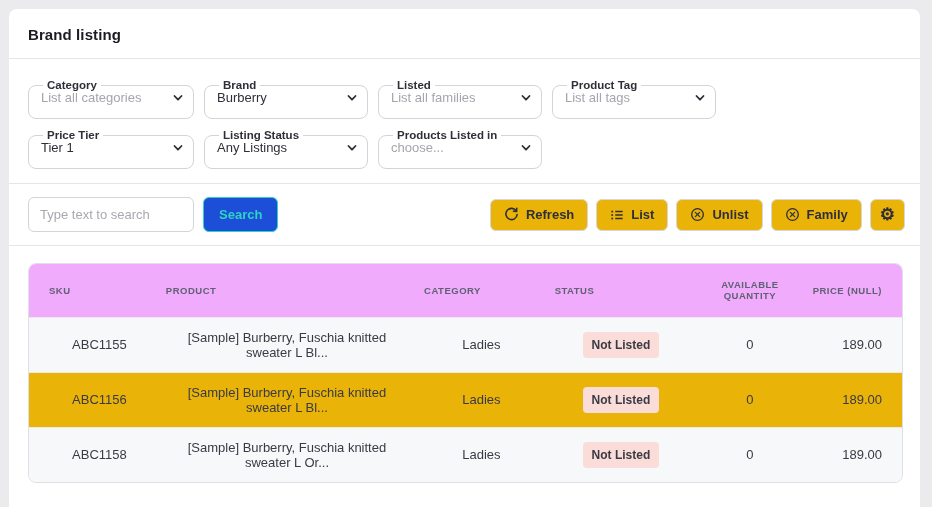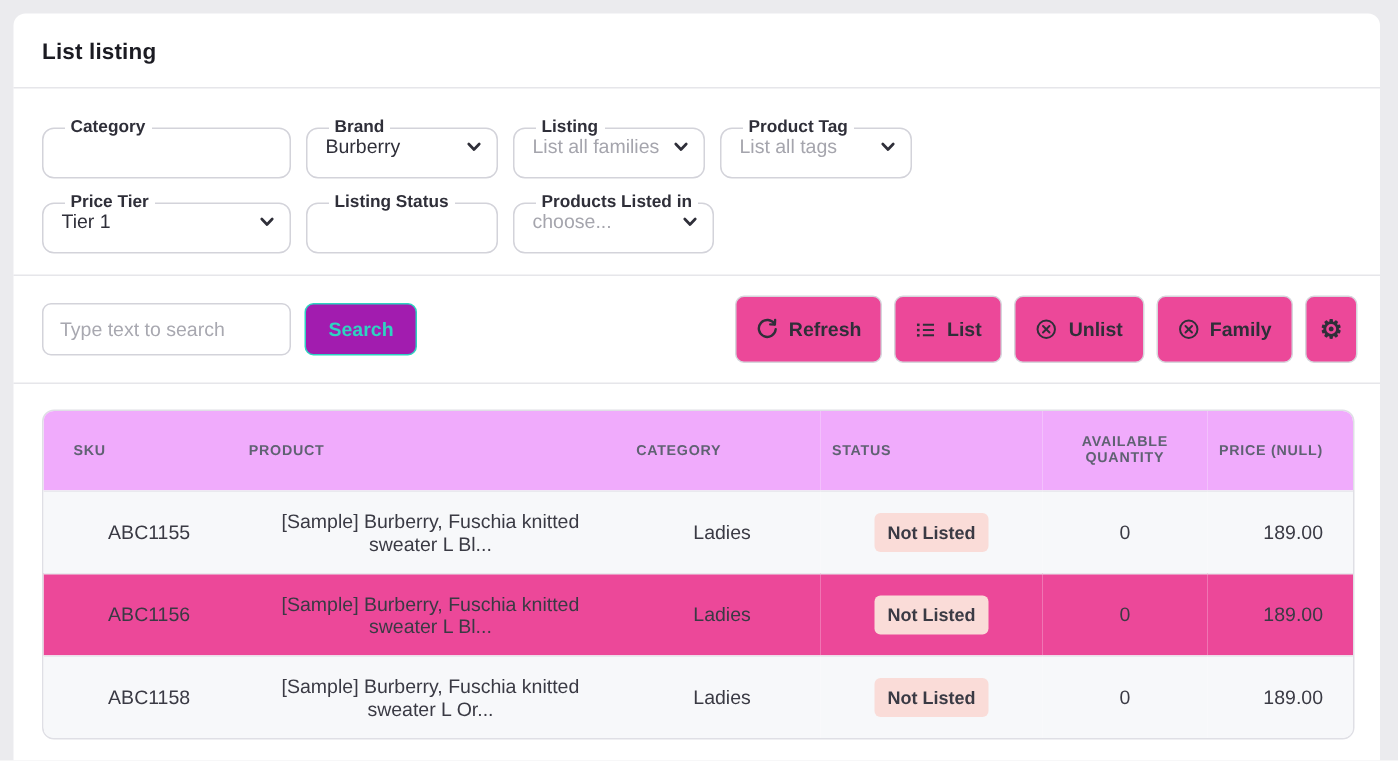--- a/index.html
+++ b/index.html
@@ -27,94 +27,102 @@
     height:40px; background:#fff; cursor:pointer;
     padding:0 10px 0 12px;
   }
   fieldset.filter legend {
     font-size:11.5px; font-weight:700; color:#2f2f39;
     padding:0 4px; margin-left:2px; white-space:nowrap;
   }
   .filter-inner { display:flex; align-items:center; justify-content:space-between; margin-top:-1px; }
   .filter-value { font-size:13px; color:#2f2f39; white-space:nowrap; overflow:hidden; }
   .filter-value.ph { color:#a5a5ad; }
-  .w166 { width:166px; } .w160 { width:128px; }
+  .w166 { width:166px; } .w160 { width:164px; }
   .chev { flex:0 0 auto; margin-left:8px; display:flex; }
   
   .search-band { display:flex; align-items:center; padding:13px 15px 13px 19px; border-bottom:1px solid #e6e6ea; }
   .search-input {
     width:166px; height:35px; border:1px solid #d3d3da; border-radius:6px;
     padding:0 11px; font-size:13px; font-family:inherit; color:#2f2f39; outline:none;
   }
   .search-input::placeholder { color:#a8a8b0; }
   .btn-search {
     margin-left:9px; height:35px; padding:0 15px;
-    background:#a21caf; border:1.5px solid #2ed3c1; border-radius:6px;
+    background:#1d4ed8; border:1.5px solid #2ed3c1; border-radius:6px;
     color:#2ed3c1; font-weight:700; font-size:13px; font-family:inherit; cursor:pointer;
   }
   .spacer { flex:1; }
   .toolbar { display:flex; gap:8px; align-items:center; }
   .btn {
     display:flex; align-items:center; gap:7px;
-    background:#ec4899; border:1px solid #d6d6dc; border-radius:6px;
-    height:45px; padding:0 13px; font-size:13px; font-weight:700; color:#2f2f39;
+    background:#eab308; border:1px solid #d6d6dc; border-radius:6px;
+    height:32px; padding:0 13px; font-size:13px; font-weight:700; color:#2f2f39;
     font-family:inherit; cursor:pointer;
   }
   .btn svg { display:block; }
   .btn-gear { padding:0 9px; font-size:17px; line-height:1; }
   
   .table-wrap { margin:17px 17px 0 19px; border:1px solid #dfdfe5; border-radius:8px; overflow:hidden; }
   table { width:100%; border-collapse:collapse; }
   thead th {
     font-size:9.5px; font-weight:700; text-transform:uppercase; letter-spacing:.5px;
     color:#5f6172; text-align:left; vertical-align:middle;
     height:53px; padding:0 8px; background:#f0abfc;
   }
   tbody td { font-size:13px; color:#3a3a44; height:55px; padding:0 8px; vertical-align:middle;text-align:center; }
-  tbody tr { border-top:1px solid #e9e9ee; background:#ec4899; }
+  tbody tr { border-top:1px solid #e9e9ee; background:#eab308; }
   tbody tr:nth-child(odd) { background:#f7f8fa; }
   .col-sku    { width:130px; padding-left:20px !important; }
   .col-prod   { width:263px; }
   .col-cat    { width:132px; }
   .col-status { width:150px; }
   .col-qty    { width:110px; text-align:center !important; }
   .col-price  { width:92px;  text-align:right !important; padding-right:20px !important; white-space:nowrap; }
   thead .col-qty { text-align:center; padding:0 14px; }
   .badge {
     display:inline-block; background:#fadcd8; color:#3a3a44;
     font-size:12px; font-weight:700; padding:6px 9px; border-radius:4px; white-space:nowrap;
   }
 </style>
 </head>
 <body>
 
 <div class="card">
 
   <div class="title-band">
-    <h1>List listing</h1>
+    <h1>Brand listing</h1>
   </div>
 
   <div class="filters">
     <div class="filter-row">
       <fieldset class="filter w166">
         <legend>Category</legend>
+        <div class="filter-inner">
+          <span class="filter-value ph">List all categories</span>
+          <span class="chev">
+            <svg width="10" height="10" viewBox="0 0 10 10">
+                <polyline points="1.5,3 5,6.7 8.5,3" fill="none" stroke="#2f2f39" stroke-width="1.8" stroke-linecap="round" stroke-linejoin="round"></polyline>
+              </svg>
+          </span>
+        </div>
       </fieldset>
       <fieldset class="filter w160">
         <legend>Brand</legend>
         <div class="filter-inner">
           <span class="filter-value">Burberry</span>
           <span class="chev">
             <svg width="10" height="10" viewBox="0 0 10 10">
                 <polyline points="1.5,3 5,6.7 8.5,3" fill="none" stroke="#2f2f39" stroke-width="1.8" stroke-linecap="round" stroke-linejoin="round"></polyline>
               </svg>
           </span>
         </div>
       </fieldset>
       <fieldset class="filter w160">
-        <legend>Listing</legend>
+        <legend>Listed</legend>
         <div class="filter-inner">
           <span class="filter-value ph">List all families</span>
           <span class="chev">
             <svg width="10" height="10" viewBox="0 0 10 10">
                 <polyline points="1.5,3 5,6.7 8.5,3" fill="none" stroke="#2f2f39" stroke-width="1.8" stroke-linecap="round" stroke-linejoin="round"></polyline>
               </svg>
           </span>
         </div>
       </fieldset>
       <fieldset class="filter w160">
@@ -136,20 +144,28 @@
           <span class="filter-value">Tier 1</span>
           <span class="chev">
             <svg width="10" height="10" viewBox="0 0 10 10">
                 <polyline points="1.5,3 5,6.7 8.5,3" fill="none" stroke="#2f2f39" stroke-width="1.8" stroke-linecap="round" stroke-linejoin="round"></polyline>
               </svg>
           </span>
         </div>
       </fieldset>
       <fieldset class="filter w160">
         <legend>Listing Status</legend>
+        <div class="filter-inner">
+          <span class="filter-value">Any Listings</span>
+          <span class="chev">
+            <svg width="10" height="10" viewBox="0 0 10 10">
+                <polyline points="1.5,3 5,6.7 8.5,3" fill="none" stroke="#2f2f39" stroke-width="1.8" stroke-linecap="round" stroke-linejoin="round"></polyline>
+              </svg>
+          </span>
+        </div>
       </fieldset>
       <fieldset class="filter w160">
         <legend>Products Listed in</legend>
         <div class="filter-inner">
           <span class="filter-value ph">choose...</span>
           <span class="chev">
             <svg width="10" height="10" viewBox="0 0 10 10">
                 <polyline points="1.5,3 5,6.7 8.5,3" fill="none" stroke="#2f2f39" stroke-width="1.8" stroke-linecap="round" stroke-linejoin="round"></polyline>
               </svg>
           </span>

